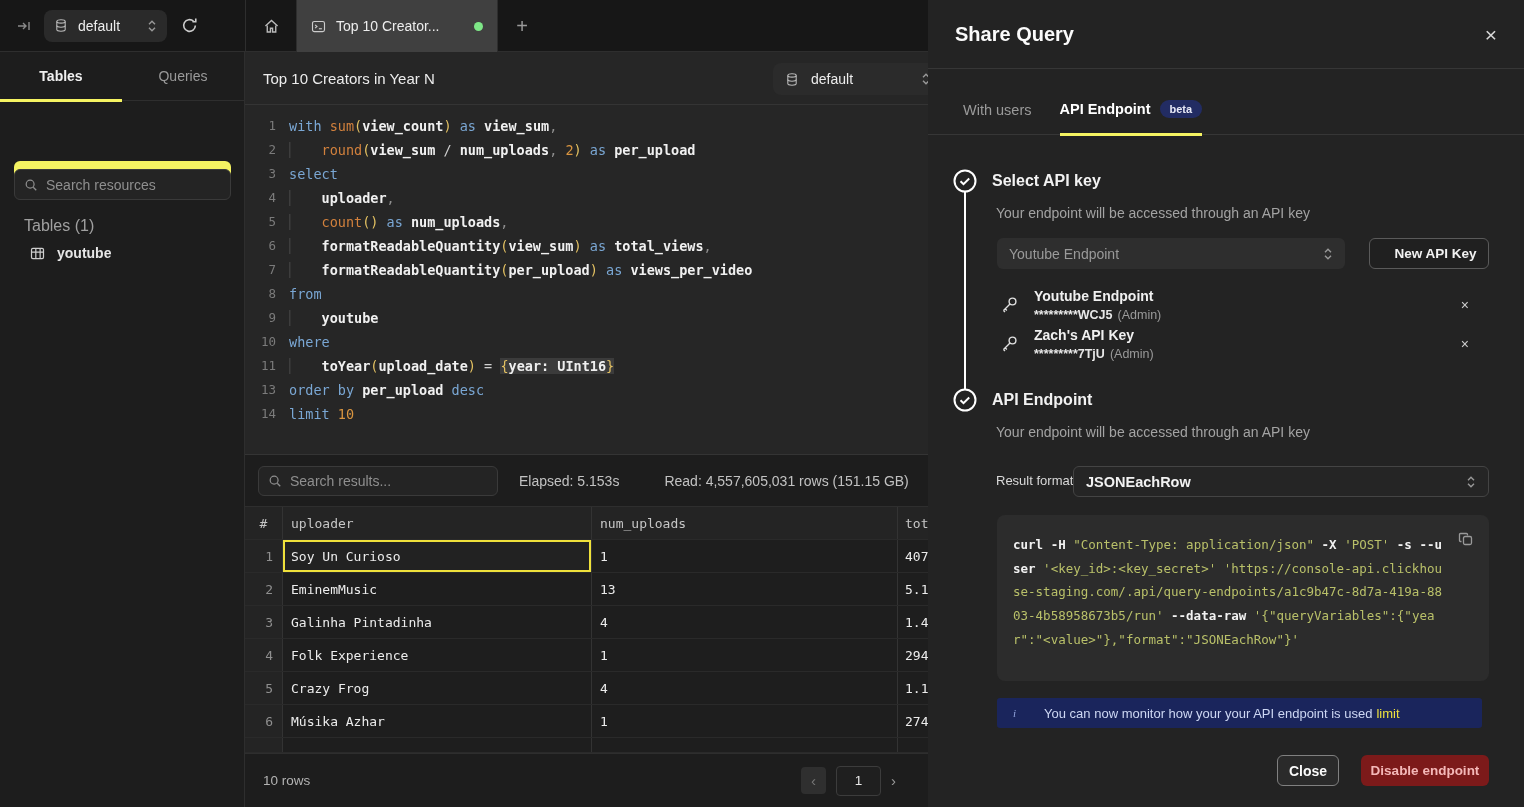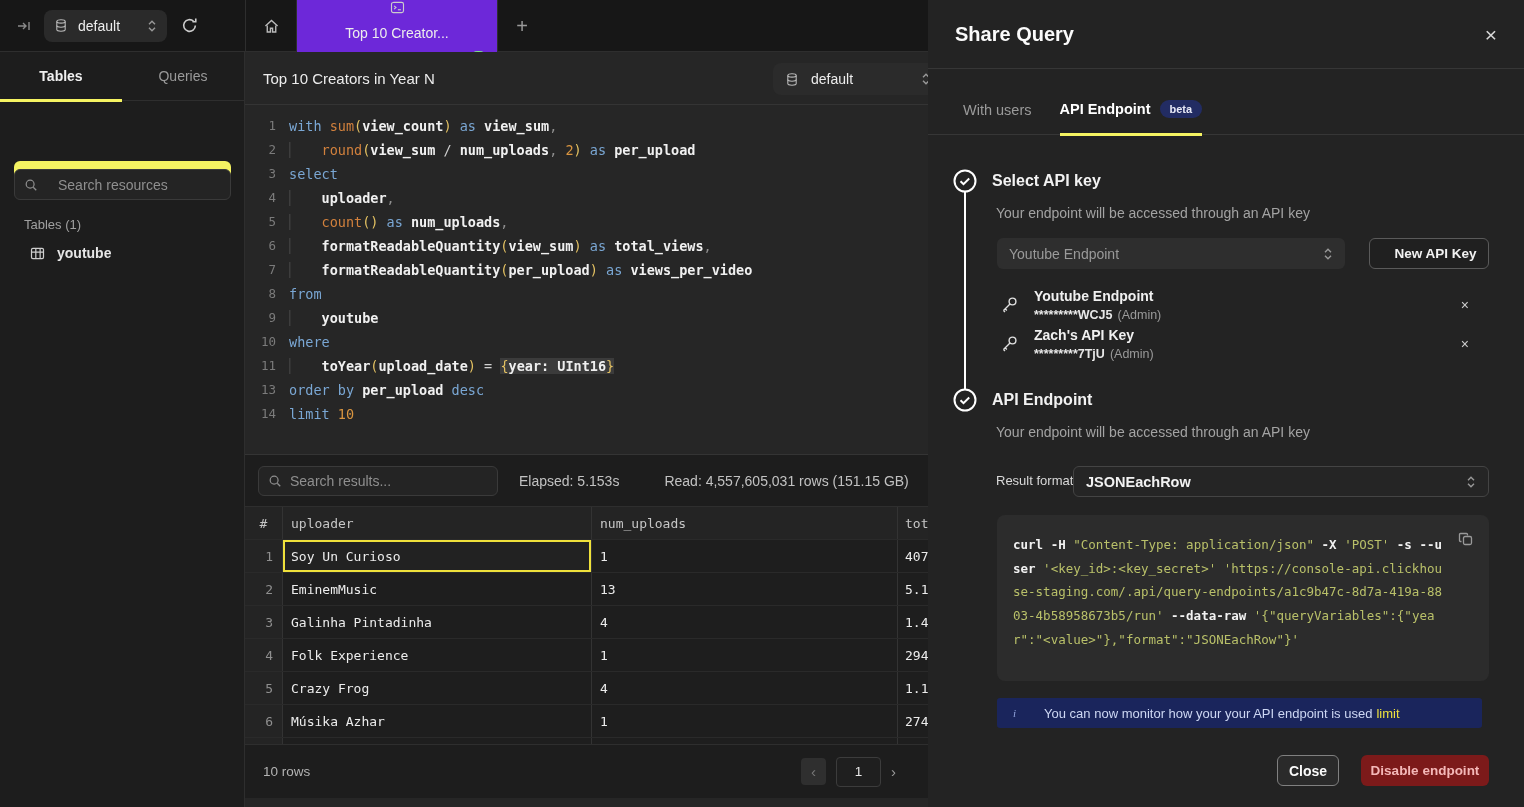--- a/index.html
+++ b/index.html
@@ -17,36 +17,36 @@
   
   .topbar{position:absolute;left:0;top:0;width:928px;height:52px;background:#171717;border-bottom:1px solid var(--border);display:flex;align-items:center;}
   .icon-btn{background:none;border:none;display:flex;align-items:center;justify-content:center;}
   .collapse-btn{margin-left:16px;}
   .db-select{width:123px;height:32px;margin-left:12px;background:#2a2a2a;border-radius:8px;display:flex;align-items:center;padding:0 10px;gap:10px;}
   .db-select .sel-label{font-size:14px;color:#ededed;flex:1;}
   .refresh-btn{margin-left:14px;}
 
   .tabstrip{position:absolute;left:245px;top:0;height:52px;display:flex;align-items:stretch;border-left:1px solid var(--border);}
   .home-btn{width:51px;display:flex;align-items:center;justify-content:center;border-right:1px solid var(--border);background:none;border-top:none;border-bottom:none;border-left:none;}
-  .qtab{width:201px;background:#6d28d9;display:flex;align-items:center;gap:10px;padding:0 14px;border-right:1px solid var(--border);flex-direction:column;}
+  .qtab{width:201px;background:#404040;display:flex;align-items:center;gap:10px;padding:0 14px;border-right:1px solid var(--border);}
   .qtab-label{font-size:14px;color:#ededed;white-space:nowrap;}
   .green-dot{width:9px;height:9px;border-radius:50%;background:#7EE787;margin-left:auto;}
   .new-tab-btn{width:48px;display:flex;align-items:center;justify-content:center;font-size:20px;color:#9a9a9a;background:none;border:none;}
 
   
   .sidebar{position:absolute;left:0;top:52px;width:245px;bottom:0;background:#1d1d1d;border-right:1px solid var(--border);}
   .side-tabs{height:49px;display:flex;border-bottom:1px solid var(--border);}
   .side-tab{flex:1;display:flex;align-items:center;justify-content:center;font-size:14px;color:#9a9a9a;position:relative;}
   .side-tab.active{color:#f0f0f0;font-weight:700;}
   .side-tab.active::after{content:"";position:absolute;left:0;right:0;bottom:-2px;height:3px;background:var(--yellow);}
   .new-table-btn{position:absolute;left:14px;top:69px;width:217px;height:31px;background:var(--yellow);border:none;border-radius:6px;display:flex;align-items:center;justify-content:center;gap:8px;color:#191919;font-weight:700;font-size:14px;font-family:"Liberation Sans",sans-serif;margin-top:40px;}
-  .side-search{position:absolute;left:14px;top:117px;width:217px;height:31px;background:#242424;border:1px solid var(--border-lt);border-radius:6px;display:flex;align-items:center;padding:0 9px;gap:20px;}
+  .side-search{position:absolute;left:14px;top:117px;width:217px;height:31px;background:#242424;border:1px solid var(--border-lt);border-radius:6px;display:flex;align-items:center;padding:0 9px;gap:8px;}
   .side-search input{background:none;border:none;outline:none;color:#d8d8d8;font-size:14px;width:100%;font-family:"Liberation Sans",sans-serif;}
   .side-search input::placeholder{color:#8f8f8f;}
-  .section-header{position:absolute;left:24px;top:165px;font-size:13px;color:#a0a0a0;}
+  .section-header{position:absolute;left:24px;top:165px;font-size:16px;color:#a0a0a0;}
   .table-item{position:absolute;left:14px;top:186px;width:217px;height:30px;display:flex;align-items:center;gap:12px;padding-left:16px;border-radius:6px;color:#e6e6e6;font-size:14px;font-weight:700;}
 
   
   .main{position:absolute;left:245px;top:52px;width:683px;bottom:0;background:#262626;overflow:hidden;}
   .editor-header{height:53px;border-bottom:1px solid #343434;display:flex;align-items:center;position:relative;}
   .query-title{margin-left:18px;font-size:15px;color:#ededed;}
   .editor-db-select{position:absolute;left:528px;top:11px;width:170px;height:32px;background:#2b2b2b;border-radius:8px;display:flex;align-items:center;padding:0 12px;gap:12px;}
   .editor-db-select .sel-label{font-size:14px;color:#ededed;flex:1;}
 
   .code-area{height:350px;padding-top:9px;border-bottom:1px solid #343434;}
@@ -80,21 +80,21 @@
   .trow.header .cell.cn{justify-content:center;padding-right:0;}
   .cell.cu{width:309px;padding-left:8px;}
   .cell.cm{width:306px;padding-left:8px;}
   .cell.ct{flex:1;padding-left:7px;border-right:none;}
   .trow .cell{color:#ececec;}
   .trow .cell.cn{color:#8f8f8f;}
   .trow.header .cell{color:#c6c6c6;}
   .cell.selected{box-shadow:inset 0 0 0 2px #efe13b;background:#222222;}
   .partial{height:15px;}
 
-  .table-footer{position:absolute;left:0;bottom:9px;width:683px;height:54px;background:#1d1d1d;border-top:1px solid var(--border);display:flex;align-items:center;}
+  .table-footer{position:absolute;left:0;bottom:0;width:683px;height:54px;background:#1d1d1d;border-top:1px solid var(--border);display:flex;align-items:center;}
   .rowcount{margin-left:18px;font-size:13.5px;color:#b3b3b3;}
   .pager{margin-left:auto;margin-right:32px;display:flex;align-items:center;gap:10px;}
   .pg-prev{width:25px;height:27px;background:#2f2f2f;border:none;border-radius:4px;color:#777;font-size:15px;display:flex;align-items:center;justify-content:center;}
   .pg-page{width:45px;height:30px;background:#1f1f1f;border:1px solid #3c3c3c;border-radius:4px;color:#e8e8e8;font-size:13.5px;display:flex;align-items:center;justify-content:center;}
   .pg-next{background:none;border:none;color:#9a9a9a;font-size:15px;display:flex;align-items:center;justify-content:center;}
 
   
   .share-panel{position:absolute;left:928px;top:0;width:596px;height:807px;background:var(--panel-bg);}
   .panel-header{height:69px;border-bottom:1px solid #363636;display:flex;align-items:center;padding:0 27px;}
   .panel-title{font-size:20px;font-weight:700;color:#fafafa;}

